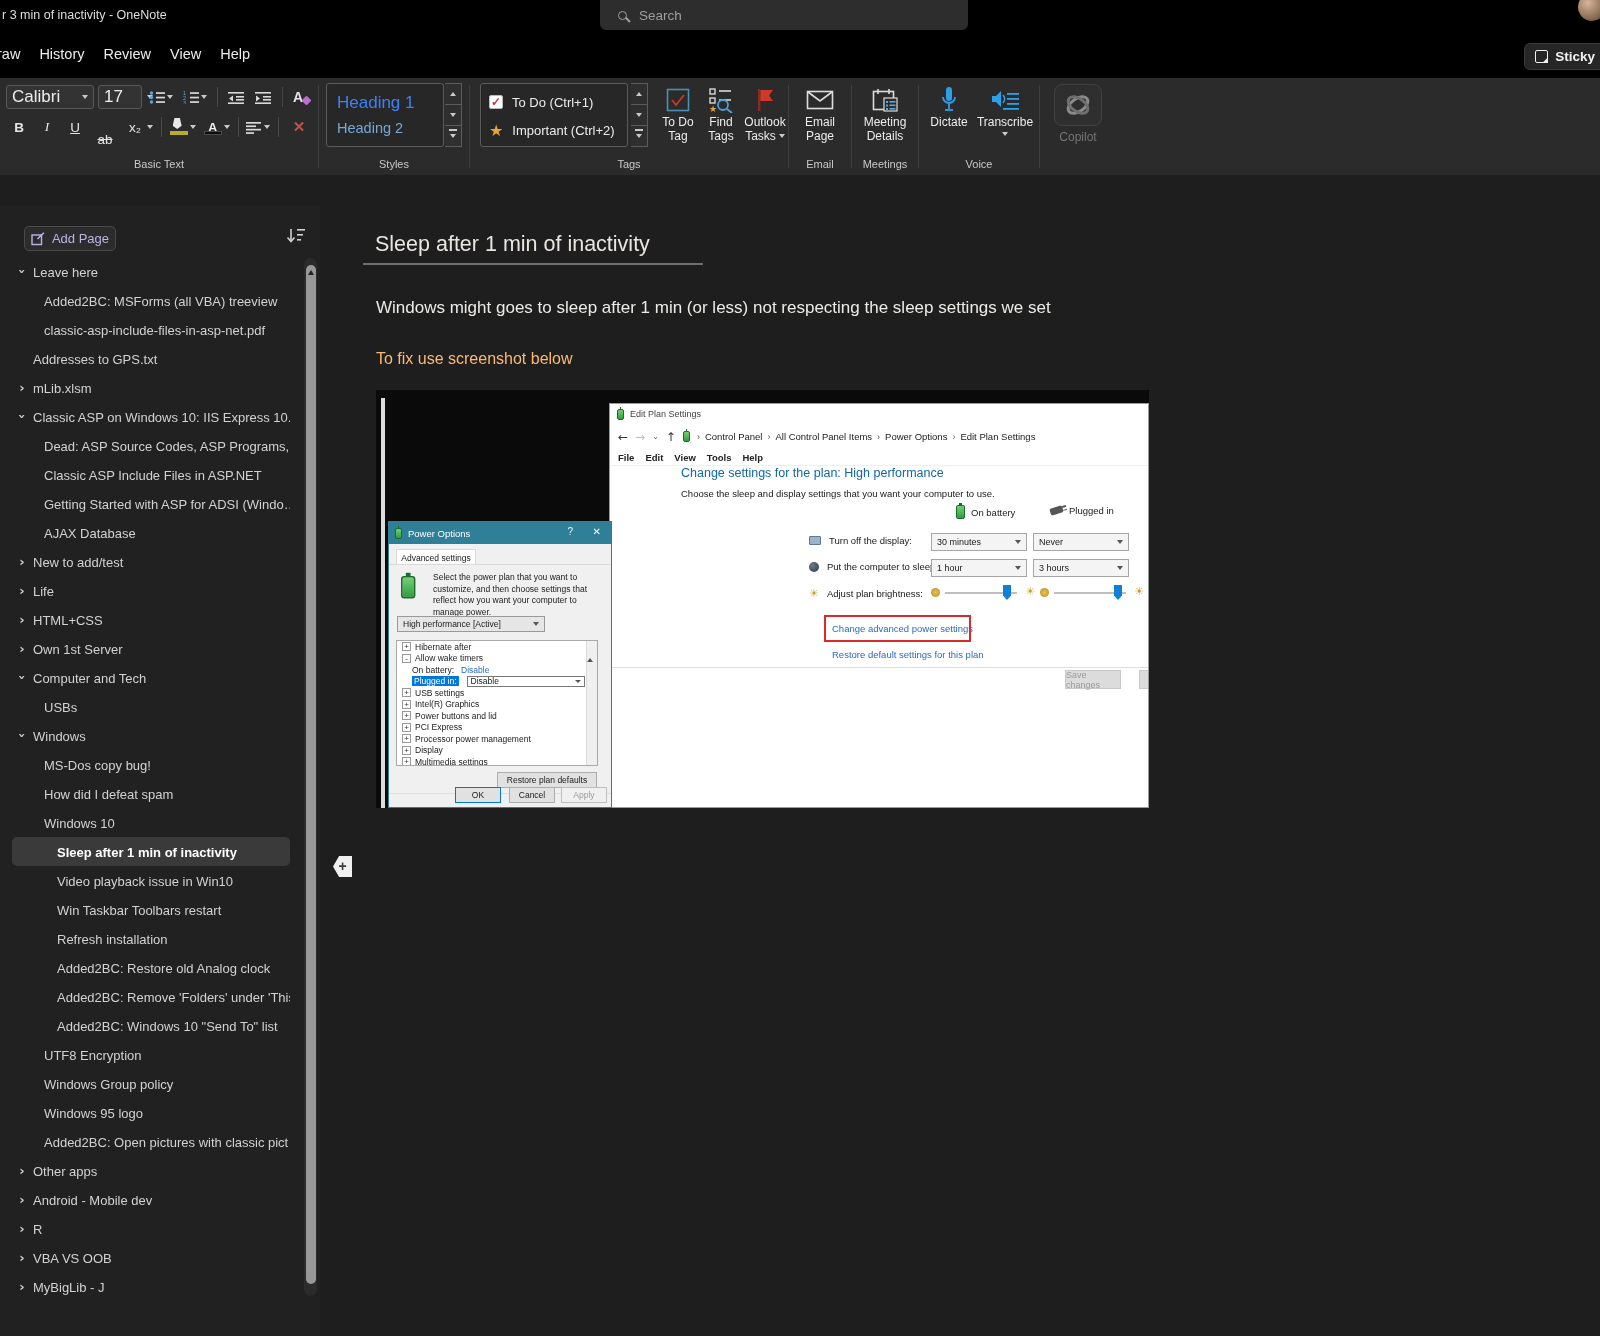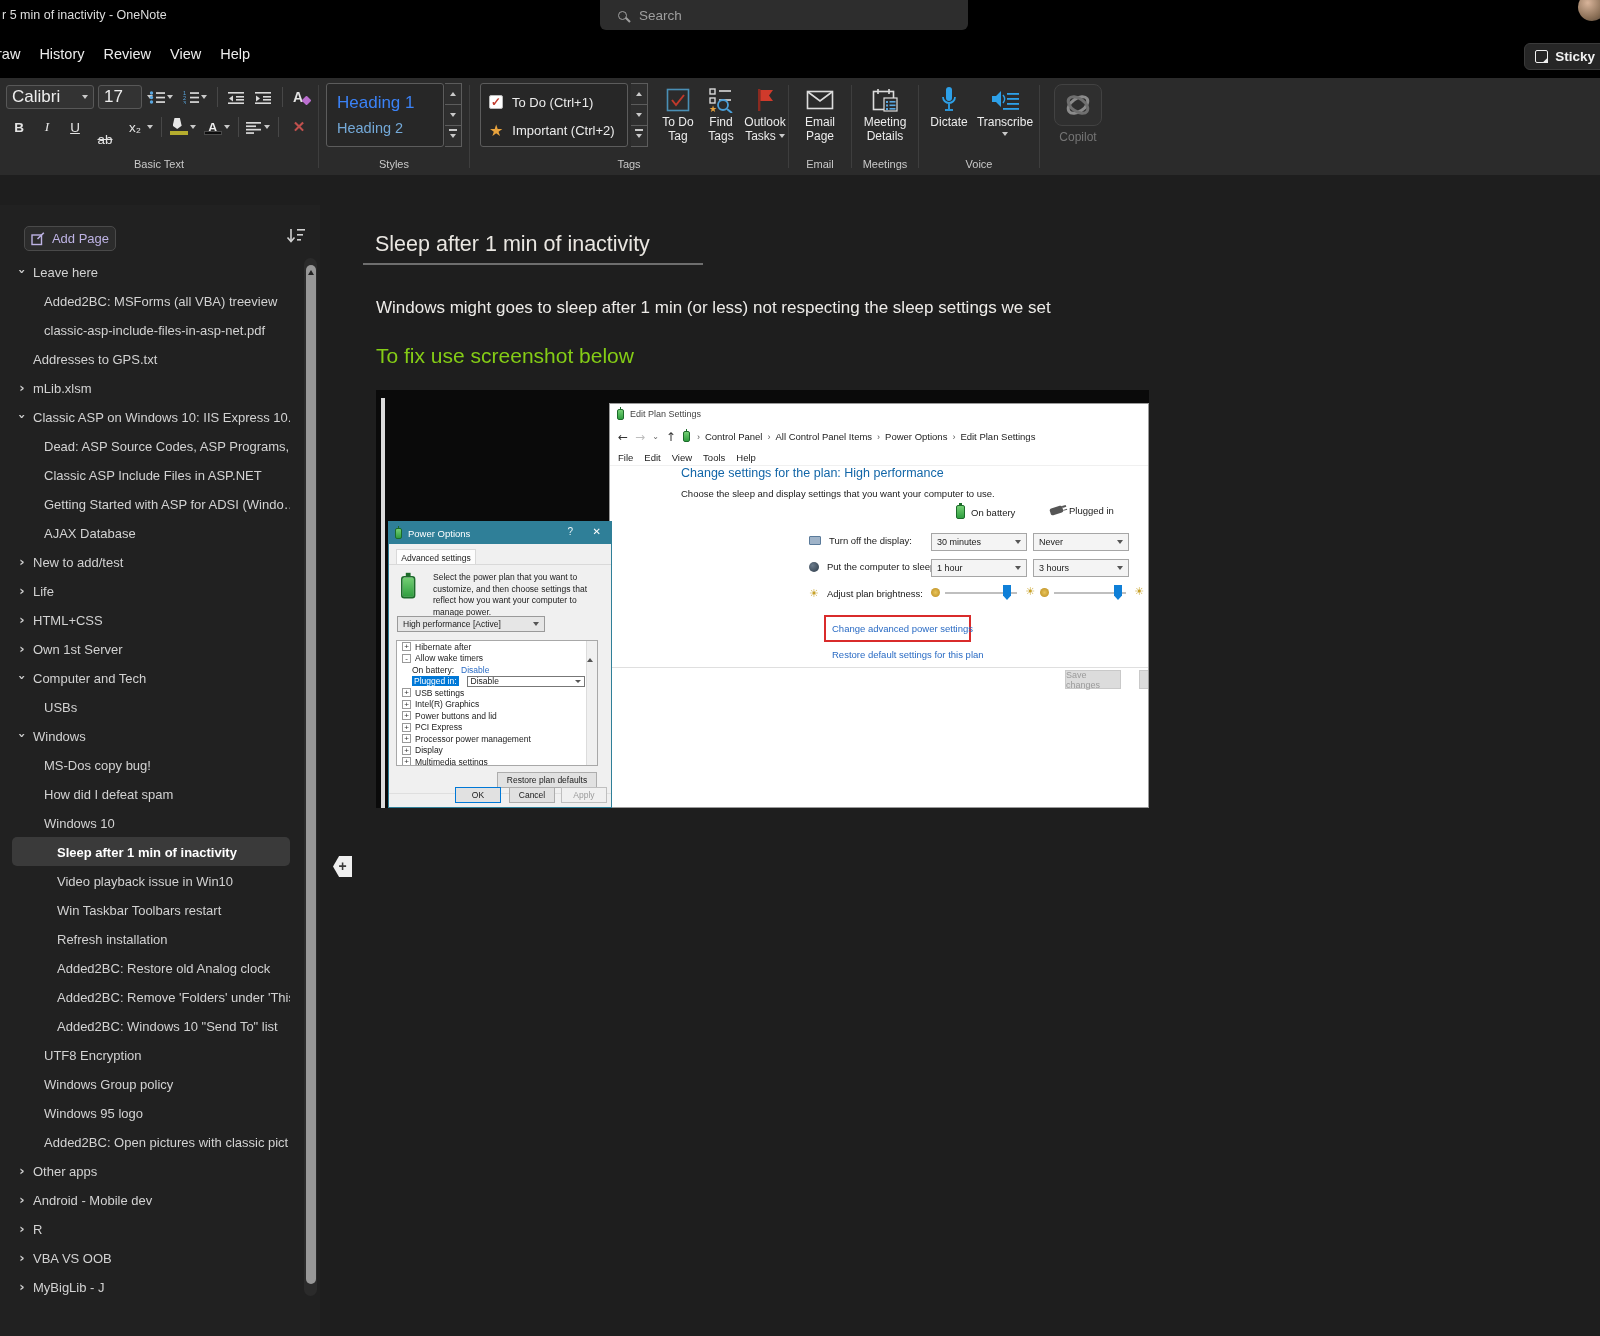--- a/index.html
+++ b/index.html
@@ -129,42 +129,42 @@
                      border-bottom:5px solid #232323; }
 
   
   .content { position:absolute; left:320px; top:205px; right:0; bottom:0; background:#1e1e1e; }
   .insert-marker { position:absolute; left:13px; top:651px; width:19px; height:21px; background:#efefef;
                    clip-path:polygon(0 50%,32% 0,100% 0,100% 100%,32% 100%);
                    color:#3a3a3a; font-size:14px; line-height:20px; text-align:center; font-weight:bold; }
   .page-title { position:absolute; left:55px; top:27px; font-size:21.5px; font-weight:normal; color:#e9e6e1; }
   .title-rule { position:absolute; left:43px; top:58px; width:340px; height:2px; background:#6e6e6e; }
   .para1 { position:absolute; left:56px; top:93px; font-size:17px; color:#edebe8; }
-  .para2 { position:absolute; left:56px; top:139px; font-size:21px; color:#84cc16; }
+  .para2 { position:absolute; left:56px; top:145px; font-size:16px; color:#fdba74; }
 
   
   .shot { position:absolute; left:56px; top:185px; width:773px; height:418px; background:#0a0a0a; overflow:hidden; }
   .shot-sliver { position:absolute; left:5px; top:8px; bottom:0; width:4px; background:#dcdcdc; }
 
   
   .epw { position:absolute; left:233px; top:13px; width:540px; height:405px; background:#fff;
          border:1px solid #9a9a9a; color:#1a1a1a; overflow:hidden; }
   .ep-titlebar { position:absolute; left:0; top:0; right:0; height:20px; background:#fff;
                  display:flex; align-items:center; gap:6px; padding-left:7px; }
   .ep-title { font-size:9px; color:#444; }
   .ep-nav { position:absolute; left:0; top:20px; right:0; height:25px; display:flex; align-items:center;
             gap:7px; padding-left:8px; font-family:"DejaVu Sans",sans-serif; }
   .nav-glyph { font-size:12px; color:#333; }
   .nav-glyph.dis { color:#bdbdbd; }
   .nav-glyph.small { font-size:8px; color:#666; }
   .ep-breadcrumb { display:flex; align-items:center; gap:5px; font-family:"Liberation Sans",sans-serif; }
   .bc-item { font-size:9.5px; color:#222; white-space:nowrap; }
   .bc-sep { font-size:9px; color:#555; }
   .ep-menu { position:absolute; left:0; top:45px; right:0; height:17px; display:flex; gap:11px;
-             padding-left:8px; align-items:center; border-bottom:1px solid #f0f0f0; }
+             padding-left:8px; align-items:center; border-bottom:1px solid #f0f0f0;font-weight:bold; }
   .ep-menu-item { font-size:9.5px; color:#222; }
   .ep-heading { position:absolute; left:71px; top:62px; font-size:12.5px; color:#1266a8; }
   .ep-sub { position:absolute; left:71px; top:84px; font-size:9.5px; color:#1a1a1a; }
   .ep-colhead { position:absolute; top:101px; display:flex; align-items:center; gap:6px; font-size:9.5px; }
   .ep-row { position:absolute; display:flex; align-items:center; font-size:9.5px; }
   .ep-row-label { display:flex; align-items:center; gap:8px; }
   .ep-select { position:absolute; width:96px; height:18px; border:1px solid #a6a6a6; background:#f4f4f4;
                font-size:9px; display:flex; align-items:center; justify-content:space-between;
                padding:0 5px; color:#1a1a1a; }
   .w-tri { width:0; height:0; border-left:3px solid transparent; border-right:3px solid transparent;
@@ -238,21 +238,21 @@
   .pod-btn.ok { left:66px; border:1px solid #0078d7; }
   .pod-btn.cancel { left:120px; }
   .pod-btn.apply { left:172px; color:#9b9b9b; background:#f0f0f0; border-color:#bfbfbf; }
 </style>
 </head>
 <body>
 
 <div class="screen">
 
   <div class="titlebar">
-    <span class="win-title">r 5 min of inactivity - OneNote</span>
+    <span class="win-title">r 3 min of inactivity - OneNote</span>
     <div class="tb-search">
       <span class="mag"></span>
       <span class="tb-search-text">Search</span>
     </div>
     <div class="avatar"></div>
   </div>
 
   <div class="menubar">
     <div class="menu-items">
         <div class="menu-item">raw</div>

